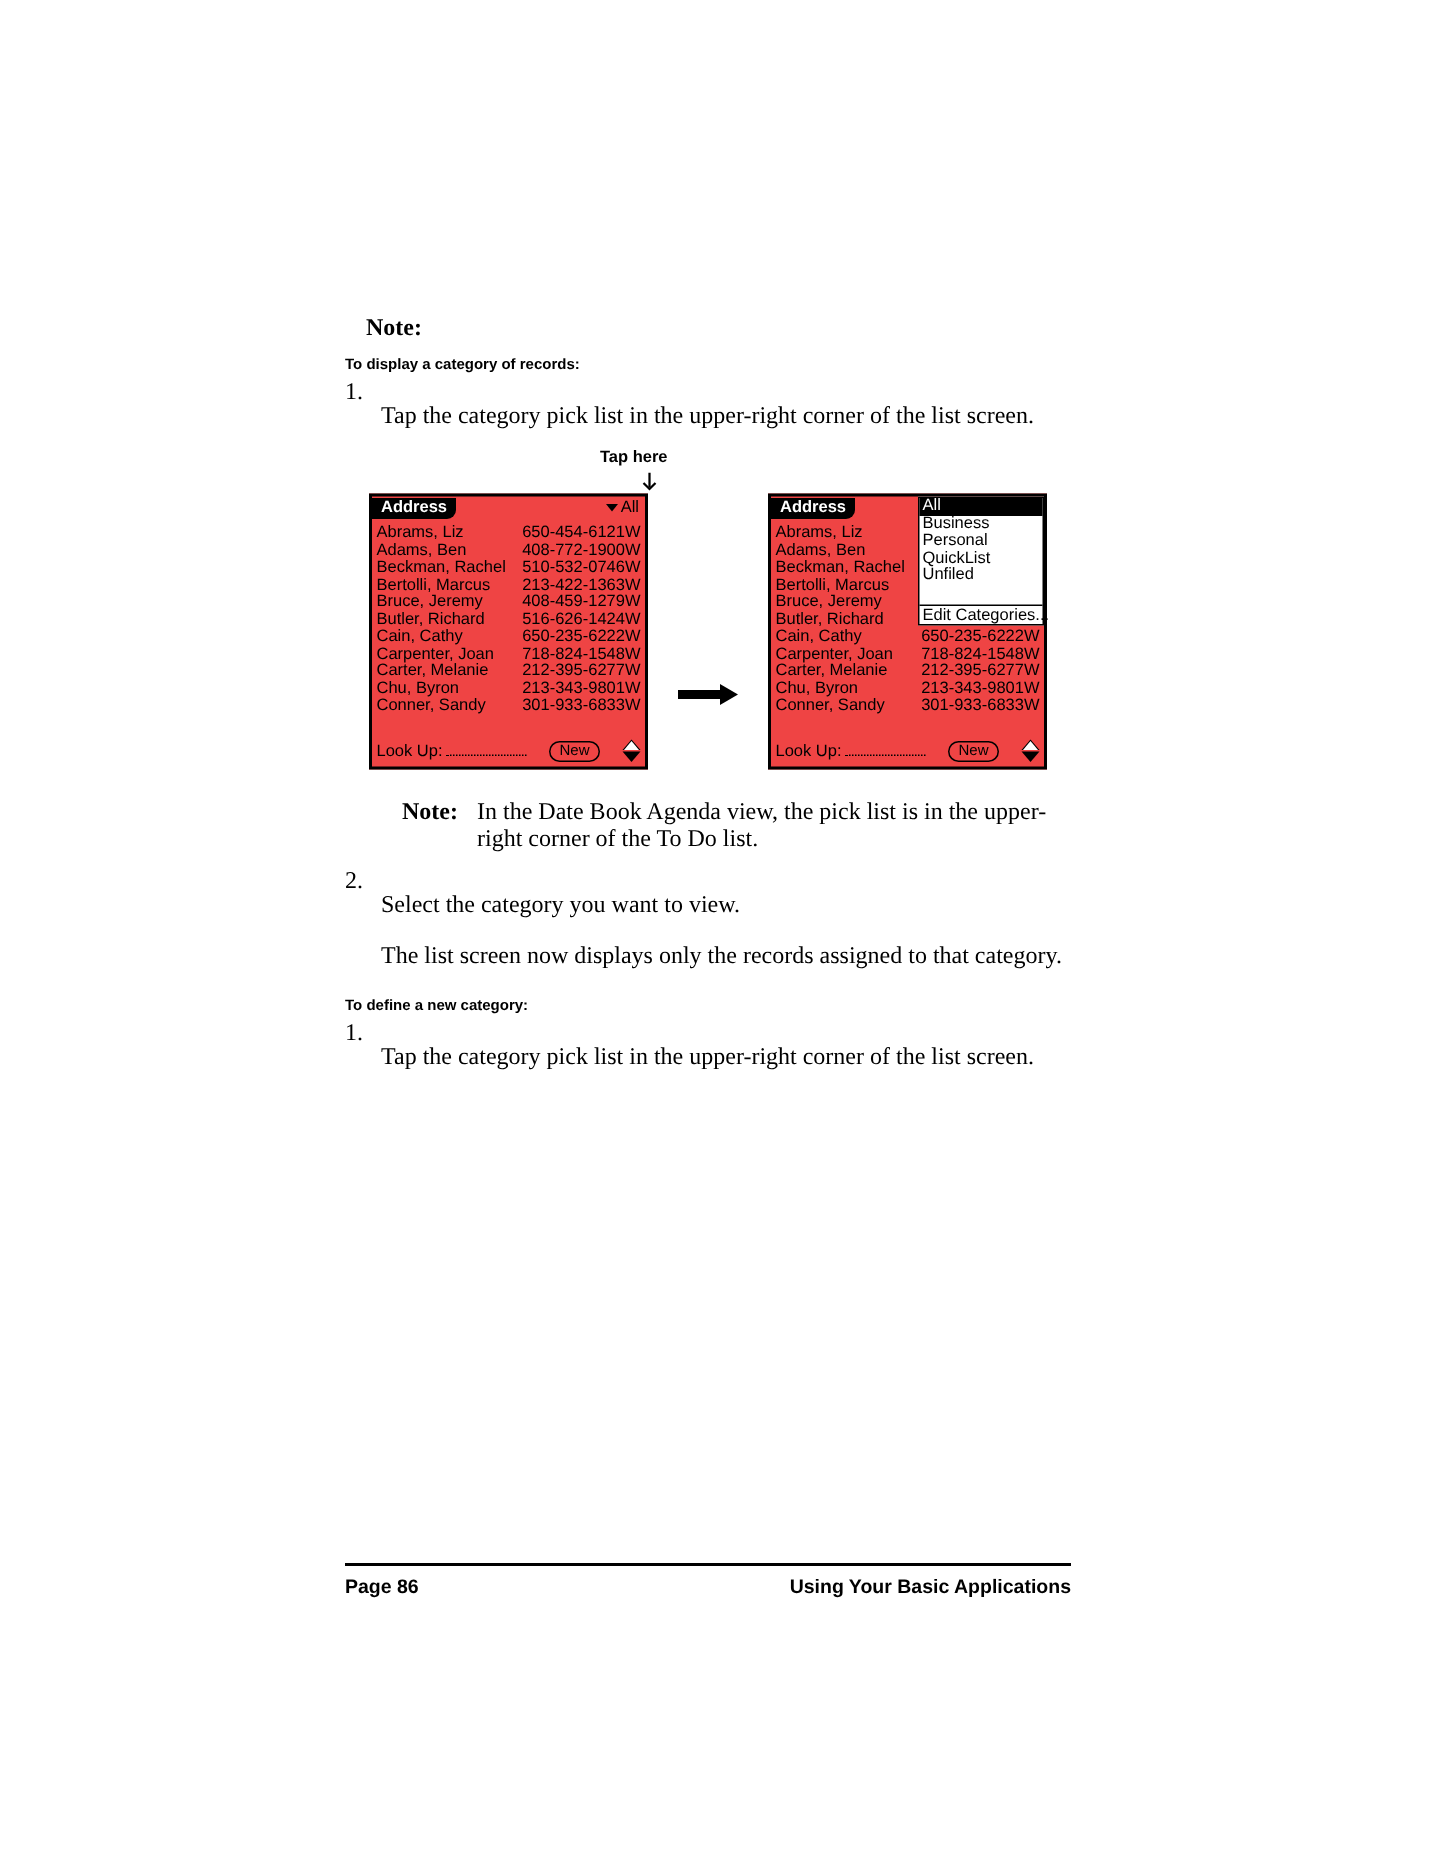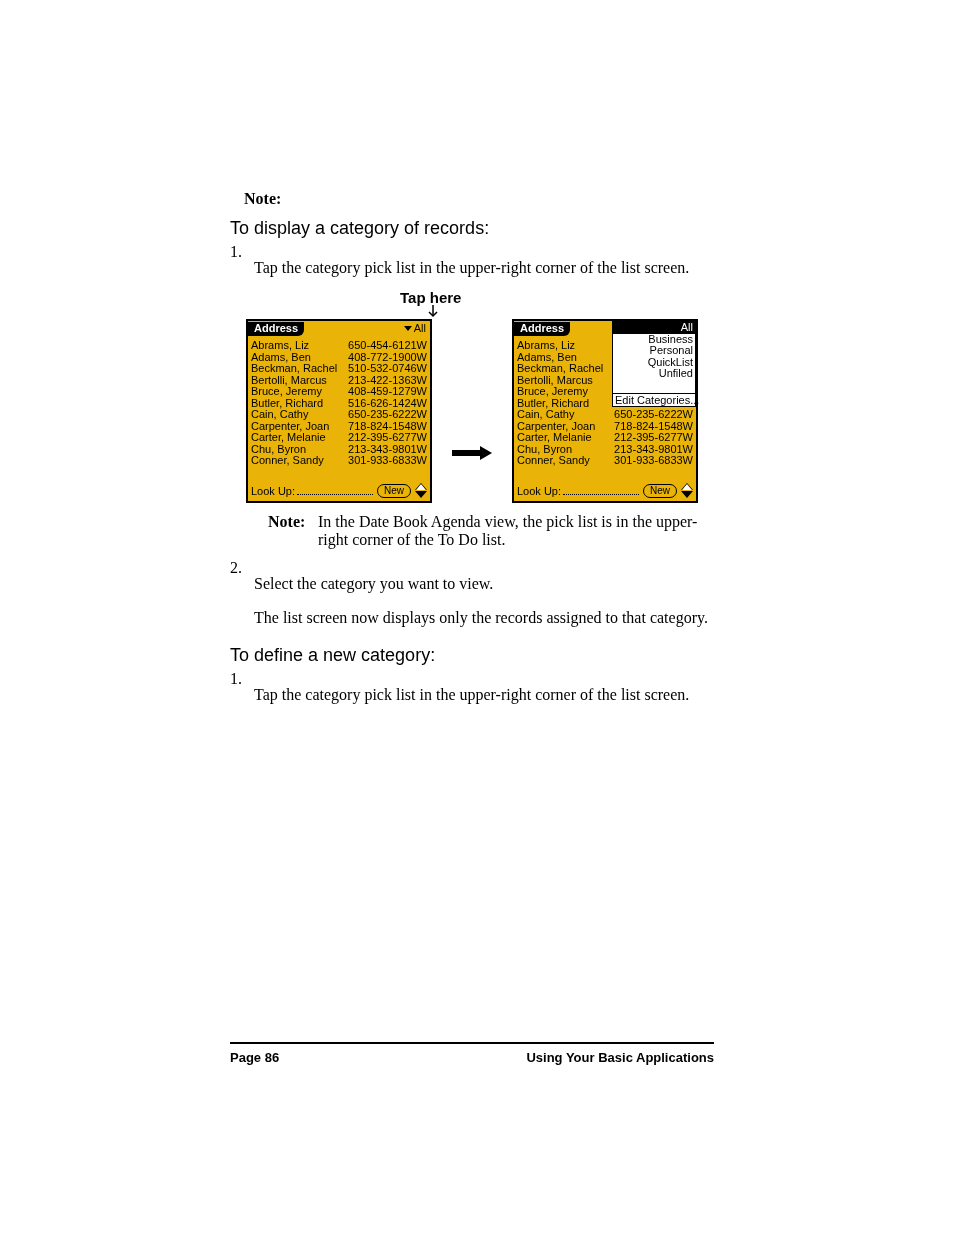--- a/index.html
+++ b/index.html
@@ -12,34 +12,34 @@
   }
   .page {
     width: 954px;
     height: 1235px;
     position: relative;
     box-sizing: border-box;
     padding: 190px 240px 0 230px;
   }
   .note-block, .tip-block {
     display: flex;
-    margin: 0 0 10px 14px;
+    margin: 20px 0 10px 14px;
   }
   .note-label, .tip-label {
     font-weight: bold;
     width: 50px;
     flex-shrink: 0;
   }
   .note-text, .tip-text {
     flex: 1;
   }
   .heading {
     font-family: Verdana, Geneva, sans-serif;
-    font-weight: normal;
-    font-size: 18px;
+    font-weight: bold;
+    font-size: 10px;
     margin: 8px 0 4px 0;
   }
   .step {
     display: flex;
     margin: 2px 0 4px 0;
   }
   .step-num {
     width: 24px;
     flex-shrink: 0;
   }
@@ -51,45 +51,44 @@
     display: flex;
     align-items: flex-start;
     justify-content: center;
     gap: 18px;
     margin: 6px 0 10px 0;
     position: relative;
   }
   .tap-label {
     font-family: Verdana, Geneva, sans-serif;
     font-weight: bold;
-    font-size: 15px;
+    font-size: 11px;
     position: absolute;
     top: -4px;
     left: 170px;
   }
   .tap-arrow {
     position: absolute;
     top: 12px;
     left: 198px;
     width: 10px;
     height: 14px;
   }
   .palm-screen {
     border: 2px solid #000;
     width: 186px;
     height: 184px;
     box-sizing: border-box;
     font-family: Tahoma, Arial, sans-serif;
     font-size: 11px;
     line-height: 1.05;
     position: relative;
-    background: #eab308;
+    background: #ef4444;
     display: flex;
     flex-direction: column;
-    text-align: right;
   }
   .titlebar {
     display: flex;
     justify-content: space-between;
     align-items: center;
     height: 16px;
   }
   .title-tab {
     background: #000;
     color: #fff;
@@ -121,21 +120,21 @@
   .contact-row {
     display: flex;
     justify-content: space-between;
     white-space: nowrap;
   }
   .footer-row {
     display: flex;
     align-items: center;
     justify-content: space-between;
     padding: 2px 3px 3px 3px;
-    gap: 4px;
+    gap: 15px;
   }
   .lookup {
     display: flex;
     align-items: baseline;
     gap: 2px;
     flex: 1;
   }
   .lookup-line {
     border-bottom: 1px dotted #000;
     flex: 1;

